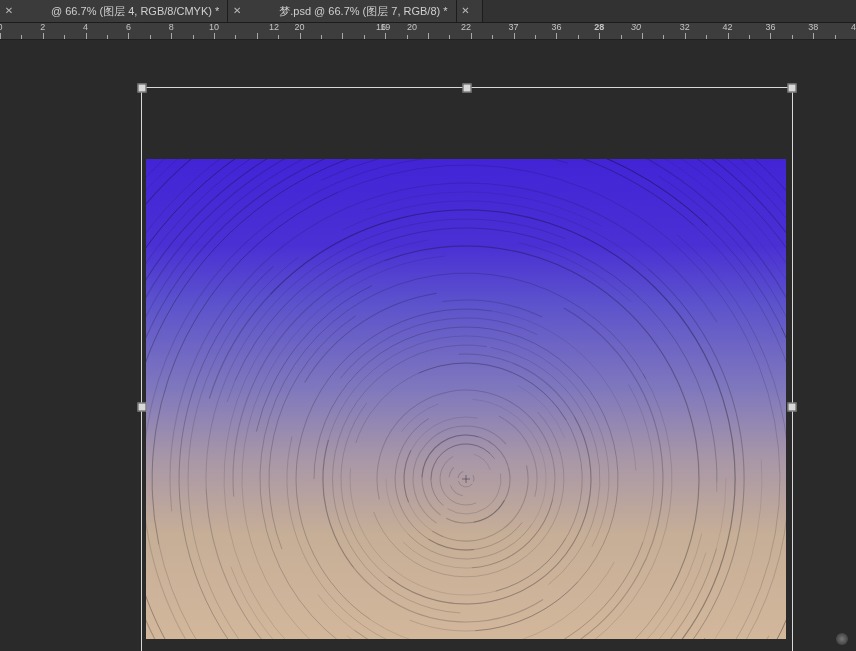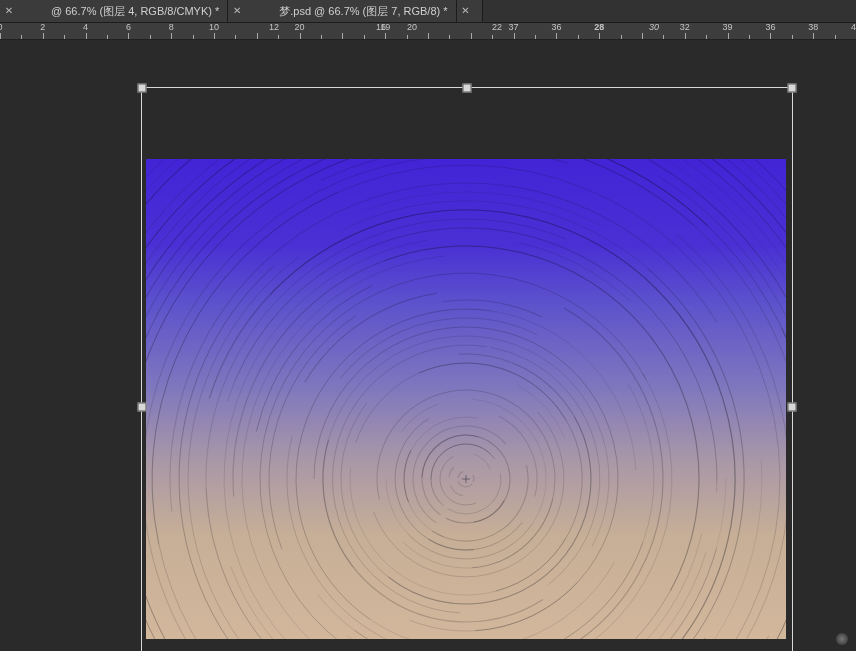--- a/index.html
+++ b/index.html
@@ -81,39 +81,39 @@
     <div class="tick" style="left: 342.4px;"></div>
     <div class="num" style="left: 347px; margin-left: 34px;">16</div>
     <div class="tick mid" style="left: 363.8px;"></div>
     <div class="tick" style="left: 385.2px;"></div>
     <div class="num" style="left: 385.2px;">19</div>
     <div class="tick mid" style="left: 406.6px;"></div>
     <div class="tick" style="left: 428px;"></div>
     <div class="num" style="left: 412px;">20</div>
     <div class="tick mid" style="left: 449.4px;"></div>
     <div class="tick" style="left: 470.8px;"></div>
-    <div class="num" style="left: 497px;">22</div>
+    <div class="num" style="left: 466px;">22</div>
     <div class="tick mid" style="left: 492.2px;"></div>
     <div class="tick" style="left: 513.6px;"></div>
     <div class="num" style="left: 513.6px;">37</div>
     <div class="tick mid" style="left: 535px;"></div>
     <div class="tick" style="left: 556.4px;"></div>
     <div class="num" style="left: 556.4px;">36</div>
     <div class="tick mid" style="left: 577.8px;"></div>
     <div class="tick" style="left: 599.2px;"></div>
     <div class="num" style="left: 599.2px; font-weight: bold;">28</div>
     <div class="tick mid" style="left: 620.6px;"></div>
     <div class="tick" style="left: 642px;"></div>
-    <div class="num" style="left: 654px; font-style: italic;">30</div>
+    <div class="num" style="left: 636px; font-style: italic;">30</div>
     <div class="tick mid" style="left: 663.4px;"></div>
     <div class="tick" style="left: 684.8px;"></div>
     <div class="num" style="left: 684.8px;">32</div>
     <div class="tick mid" style="left: 706.2px;"></div>
     <div class="tick" style="left: 727.6px;"></div>
-    <div class="num" style="left: 727.6px;">39</div>
+    <div class="num" style="left: 727.6px;">42</div>
     <div class="tick mid" style="left: 749px;"></div>
     <div class="tick" style="left: 770.4px;"></div>
     <div class="num" style="left: 770.4px;">36</div>
     <div class="tick mid" style="left: 791.8px;"></div>
     <div class="tick" style="left: 813.2px;"></div>
     <div class="num" style="left: 813.2px;">38</div>
     <div class="tick mid" style="left: 834.6px;"></div>
     <div class="num" style="left: 856px;">40</div>
   </div>
 

